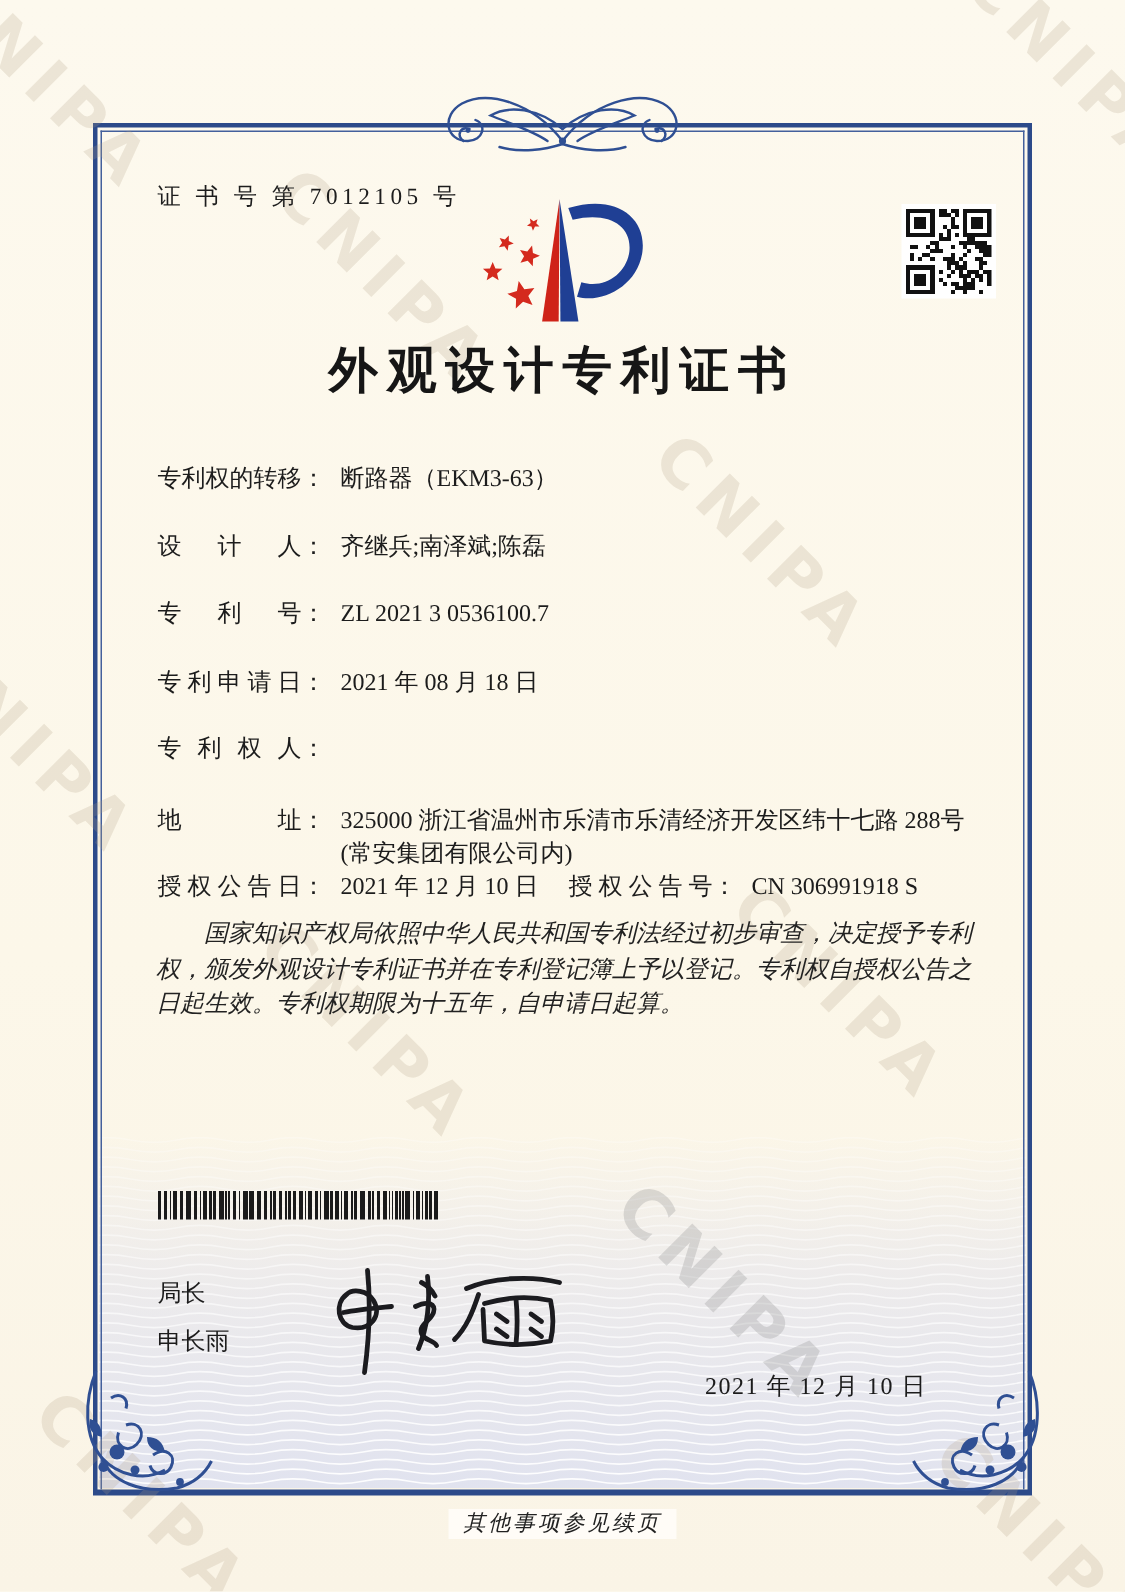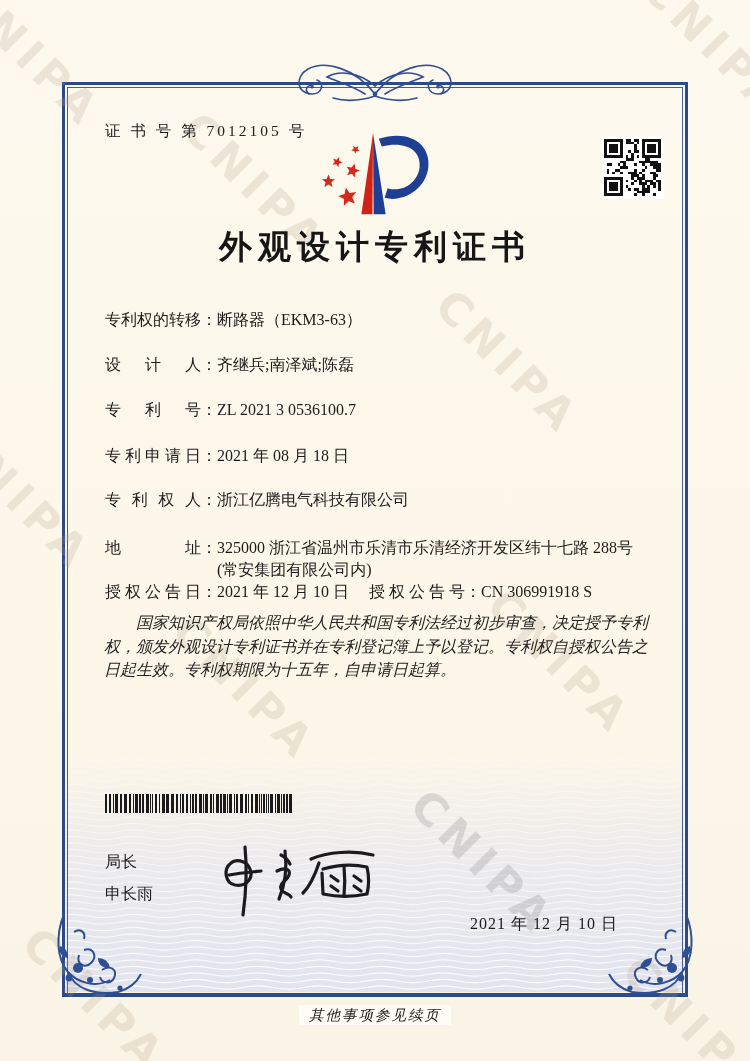--- a/index.html
+++ b/index.html
@@ -28,21 +28,21 @@
   .cert-no{position:absolute;left:105px;top:121px;font-size:15.5px;letter-spacing:3px;color:#1d1d1d;}
   .logo{position:absolute;left:311px;top:129px;}
   .qr{position:absolute;left:601px;top:136px;width:57px;height:57px;background:#fff;padding:3px;}
   .title{position:absolute;left:0;top:225px;width:750px;text-align:center;
          font-size:33px;font-weight:bold;letter-spacing:6px;color:#161616;}
 
   .row{position:absolute;left:105px;width:560px;font-size:16px;color:#1c1c1c;
        line-height:22px;display:flex;align-items:flex-start;}
   .flabel{display:inline-block;width:96px;text-align:justify;text-align-last:justify;flex:0 0 96px;}
   .colon{flex:0 0 auto;}
-  .fvalue{margin-left:0;}
+  .fvalue{margin-left:10px;}
   .addr .fvalue{width:430px;}
   .v1{display:inline-block;width:152px;}
 
   .body-text{position:absolute;left:104px;top:611px;width:548px;font-size:16px;
              line-height:23.6px;color:#222;font-style:italic;}
   .body-text p{margin:0;text-indent:2em;}
 
   .barcode{position:absolute;left:105px;top:794px;}
   .sig-title{position:absolute;left:105px;top:852px;font-size:16px;
              font-family:"Liberation Sans","DejaVu Sans",sans-serif;color:#1c1c1c;}
@@ -422,21 +422,20 @@
       <span class="fvalue">ZL 2021 3 0536100.7</span>
     </div>
     <div class="row" style="top:445px">
       <span class="flabel">专利申请日</span>
         <span class="colon">：</span>
       <span class="fvalue">2021 年 08 月 18 日</span>
     </div>
     <div class="row" style="top:489px">
       <span class="flabel">专利权人</span>
         <span class="colon">：</span>
-      <span class="fvalue">浙江亿腾电气科技有限公司</span>
     </div>
     <div class="row addr" style="top:537px">
       <span class="flabel">地址</span>
         <span class="colon">：</span>
       <span class="fvalue">325000 浙江省温州市乐清市乐清经济开发区纬十七路 288号(常安集团有限公司内)</span>
     </div>
     <div class="row" style="top:581px">
       <span class="flabel">授权公告日</span>
         <span class="colon">：</span>
       <span class="fvalue v1">2021 年 12 月 10 日</span>

